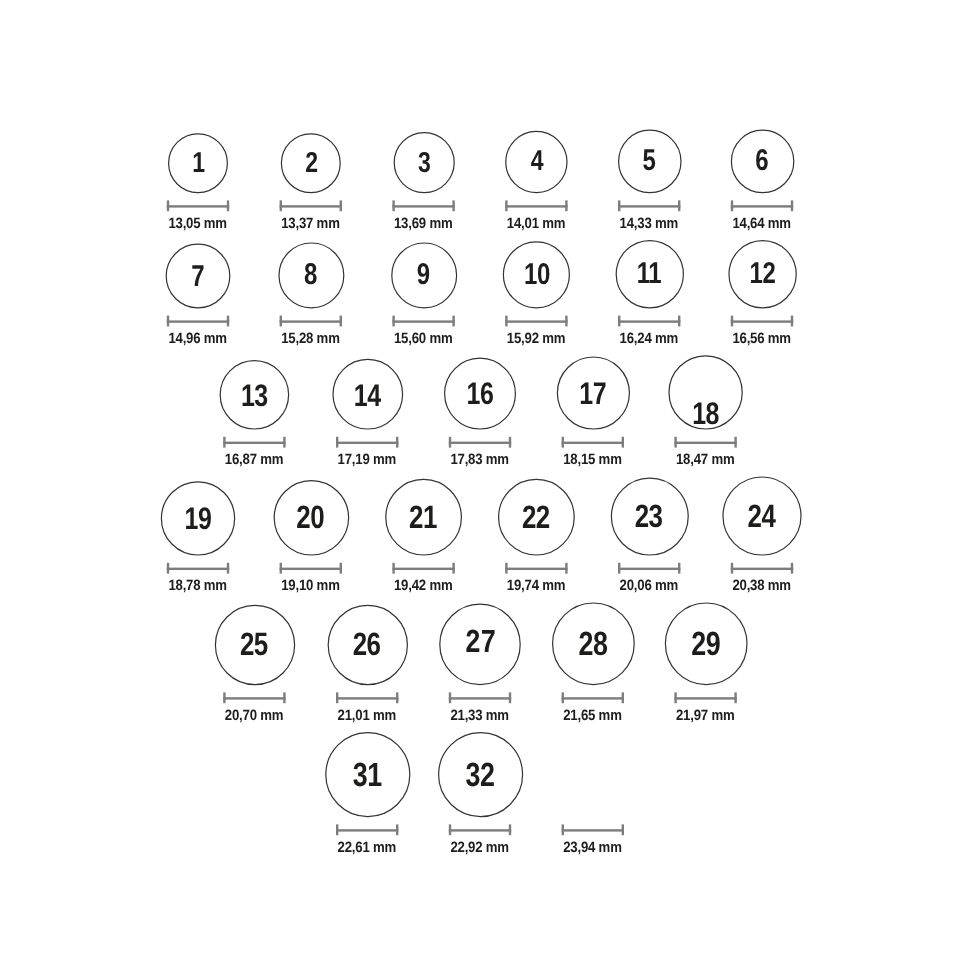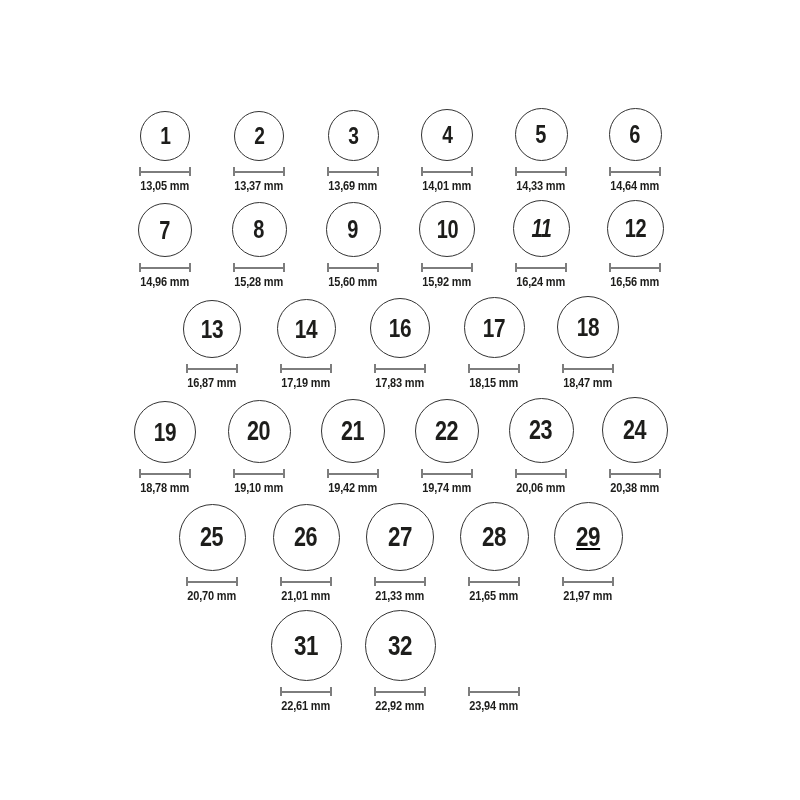--- a/index.html
+++ b/index.html
@@ -202,21 +202,21 @@
     </div>
     <div class="measure">
       <span class="tick tick-left"></span>
       <span class="measure-line"></span>
       <span class="tick tick-right"></span>
     </div>
     <span class="label">15,92 mm</span>
   </div>
 
   <div class="cell">
-    <div class="circle" style="width: 57px; height: 57px; font-style: italic;">
+    <div class="circle" style="width: 57px; height: 57px;">
       <span class="num" style="font-size: 25px;">11</span>
     </div>
     <div class="measure">
       <span class="tick tick-left"></span>
       <span class="measure-line"></span>
       <span class="tick tick-right"></span>
     </div>
     <span class="label">16,24 mm</span>
   </div>
 
@@ -276,21 +276,21 @@
     </div>
     <div class="measure">
       <span class="tick tick-left"></span>
       <span class="measure-line"></span>
       <span class="tick tick-right"></span>
     </div>
     <span class="label">18,15 mm</span>
   </div>
 
   <div class="cell">
-    <div class="circle" style="width: 62px; height: 62px;">
+    <div class="circle" style="width: 62px; height: 62px; align-items: flex-end;">
       <span class="num" style="font-size: 26px;">18</span>
     </div>
     <div class="measure">
       <span class="tick tick-left"></span>
       <span class="measure-line"></span>
       <span class="tick tick-right"></span>
     </div>
     <span class="label">18,47 mm</span>
   </div>
 </div>
@@ -386,21 +386,21 @@
     </div>
     <div class="measure">
       <span class="tick tick-left"></span>
       <span class="measure-line"></span>
       <span class="tick tick-right"></span>
     </div>
     <span class="label">21,01 mm</span>
   </div>
 
   <div class="cell">
-    <div class="circle" style="width: 68px; height: 68px;">
+    <div class="circle" style="width: 68px; height: 68px; font-family: Liberation Mono, monospace;">
       <span class="num" style="font-size: 28px;">27</span>
     </div>
     <div class="measure">
       <span class="tick tick-left"></span>
       <span class="measure-line"></span>
       <span class="tick tick-right"></span>
     </div>
     <span class="label">21,33 mm</span>
   </div>
 
@@ -410,21 +410,21 @@
     </div>
     <div class="measure">
       <span class="tick tick-left"></span>
       <span class="measure-line"></span>
       <span class="tick tick-right"></span>
     </div>
     <span class="label">21,65 mm</span>
   </div>
 
   <div class="cell">
-    <div class="circle" style="width: 69px; height: 69px; text-decoration: underline;">
+    <div class="circle" style="width: 69px; height: 69px;">
       <span class="num" style="font-size: 28px;">29</span>
     </div>
     <div class="measure">
       <span class="tick tick-left"></span>
       <span class="measure-line"></span>
       <span class="tick tick-right"></span>
     </div>
     <span class="label">21,97 mm</span>
   </div>
 

